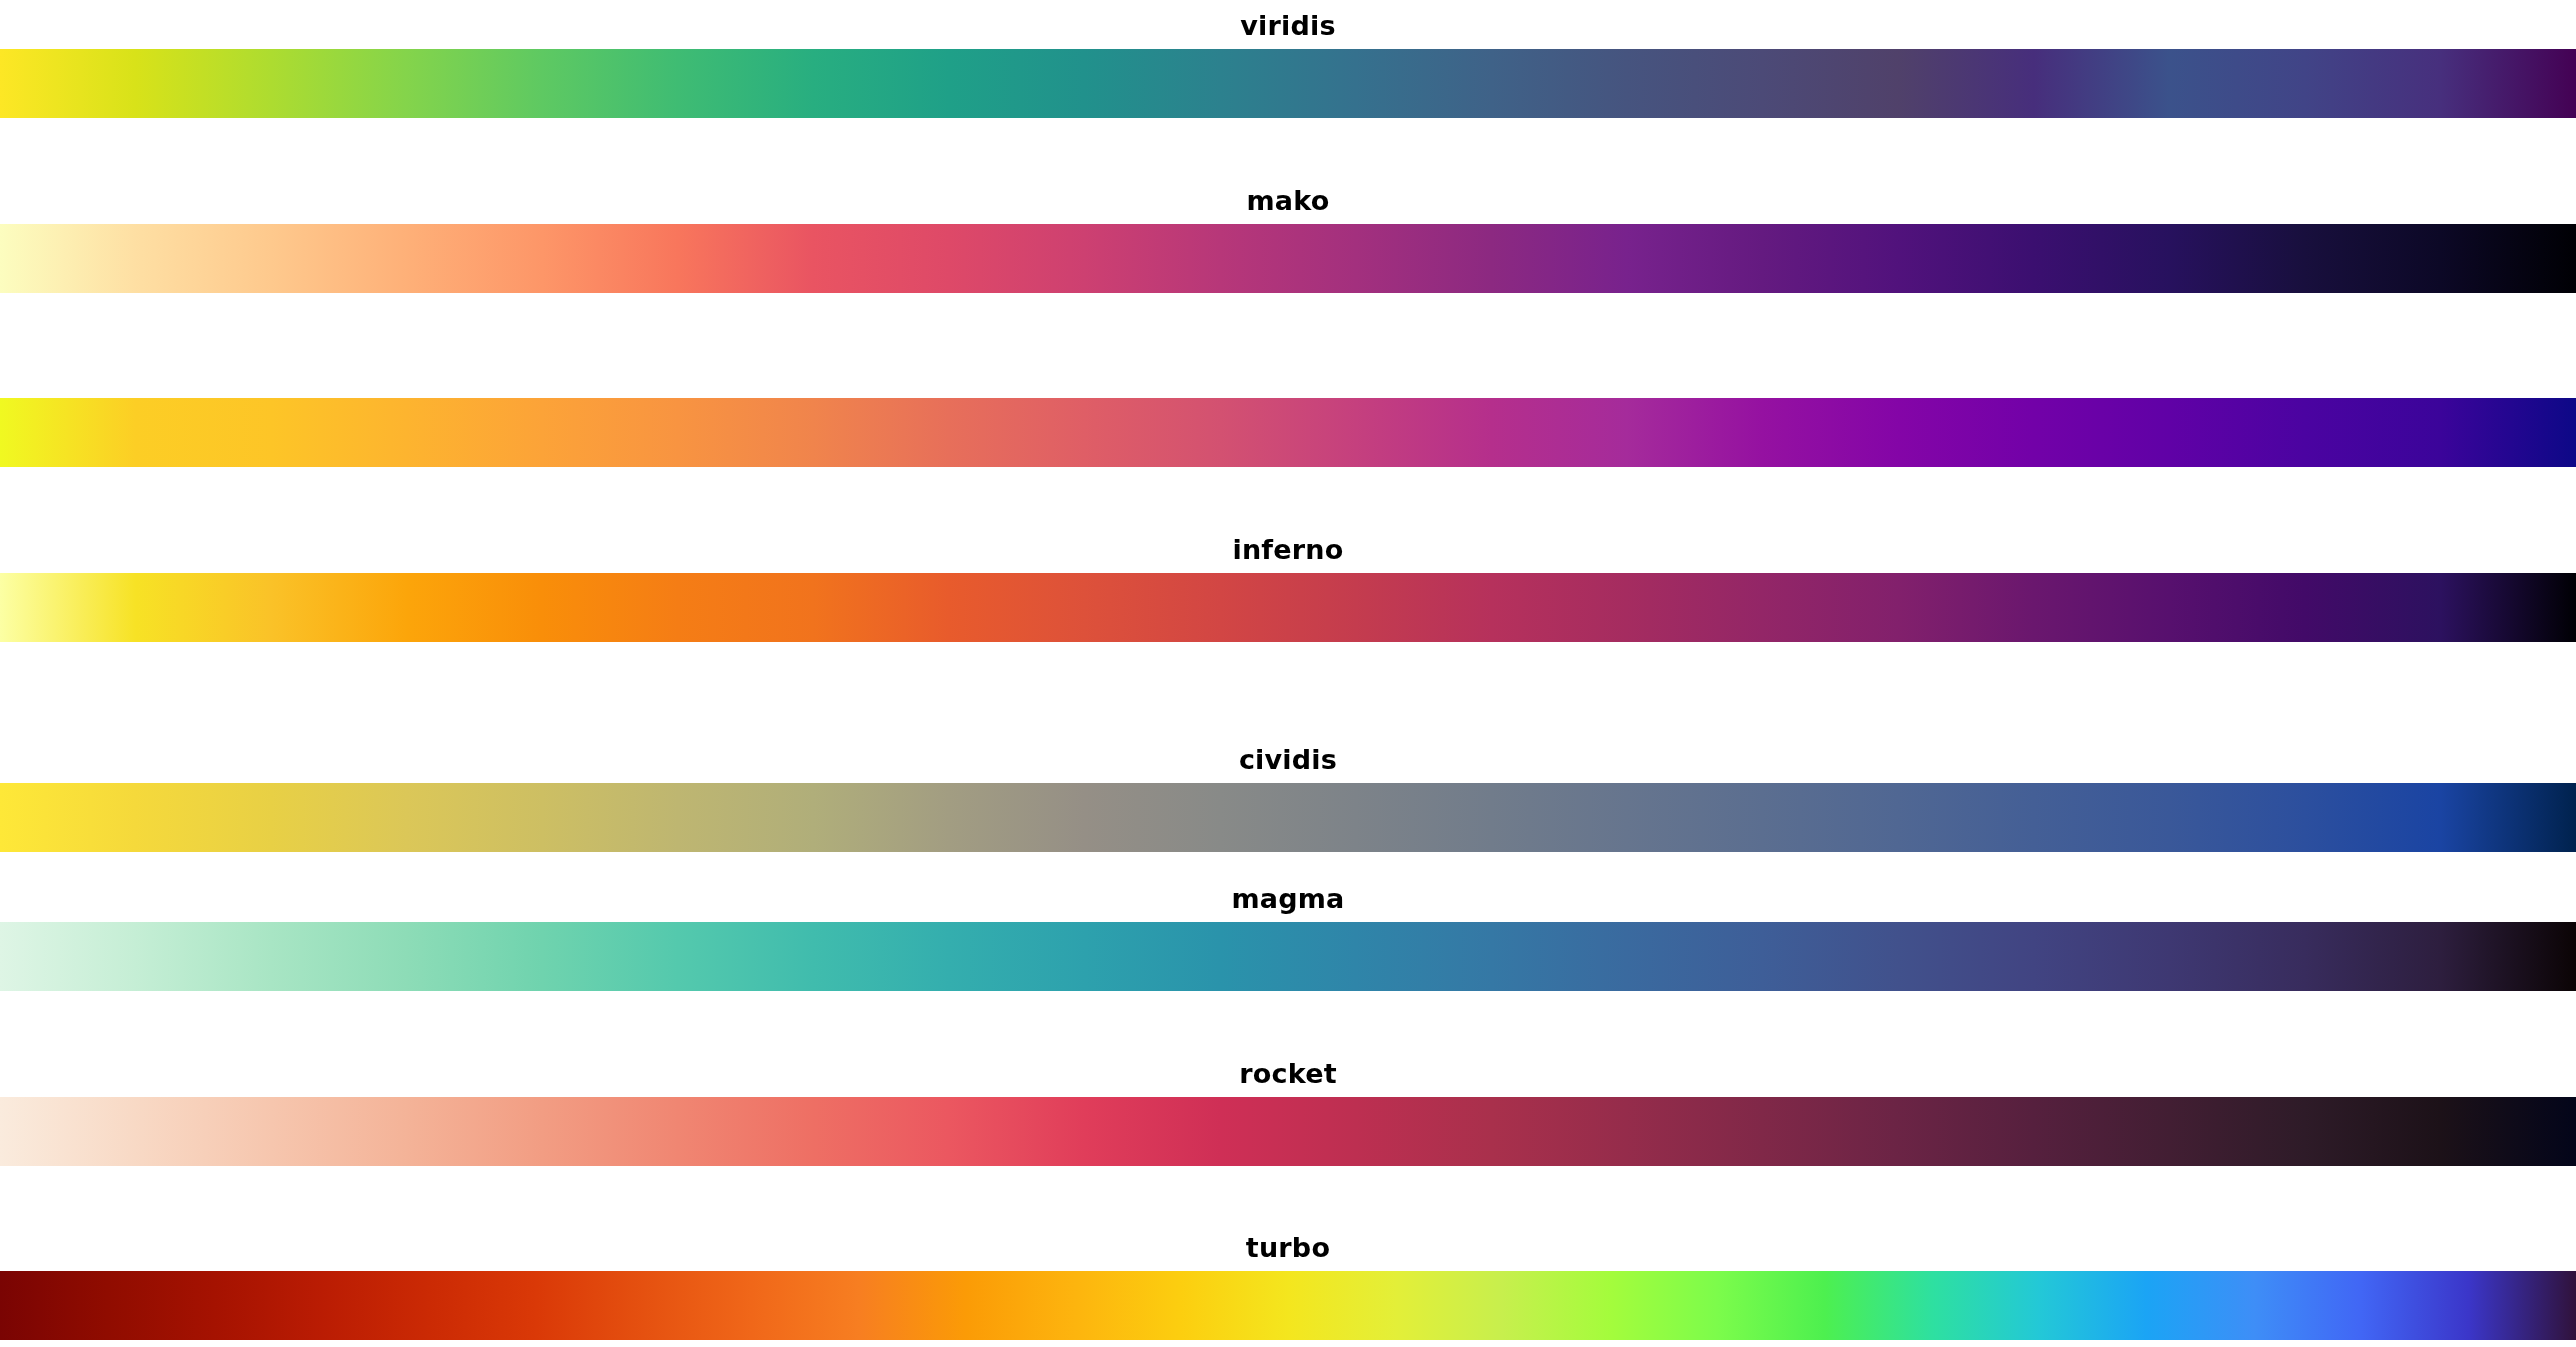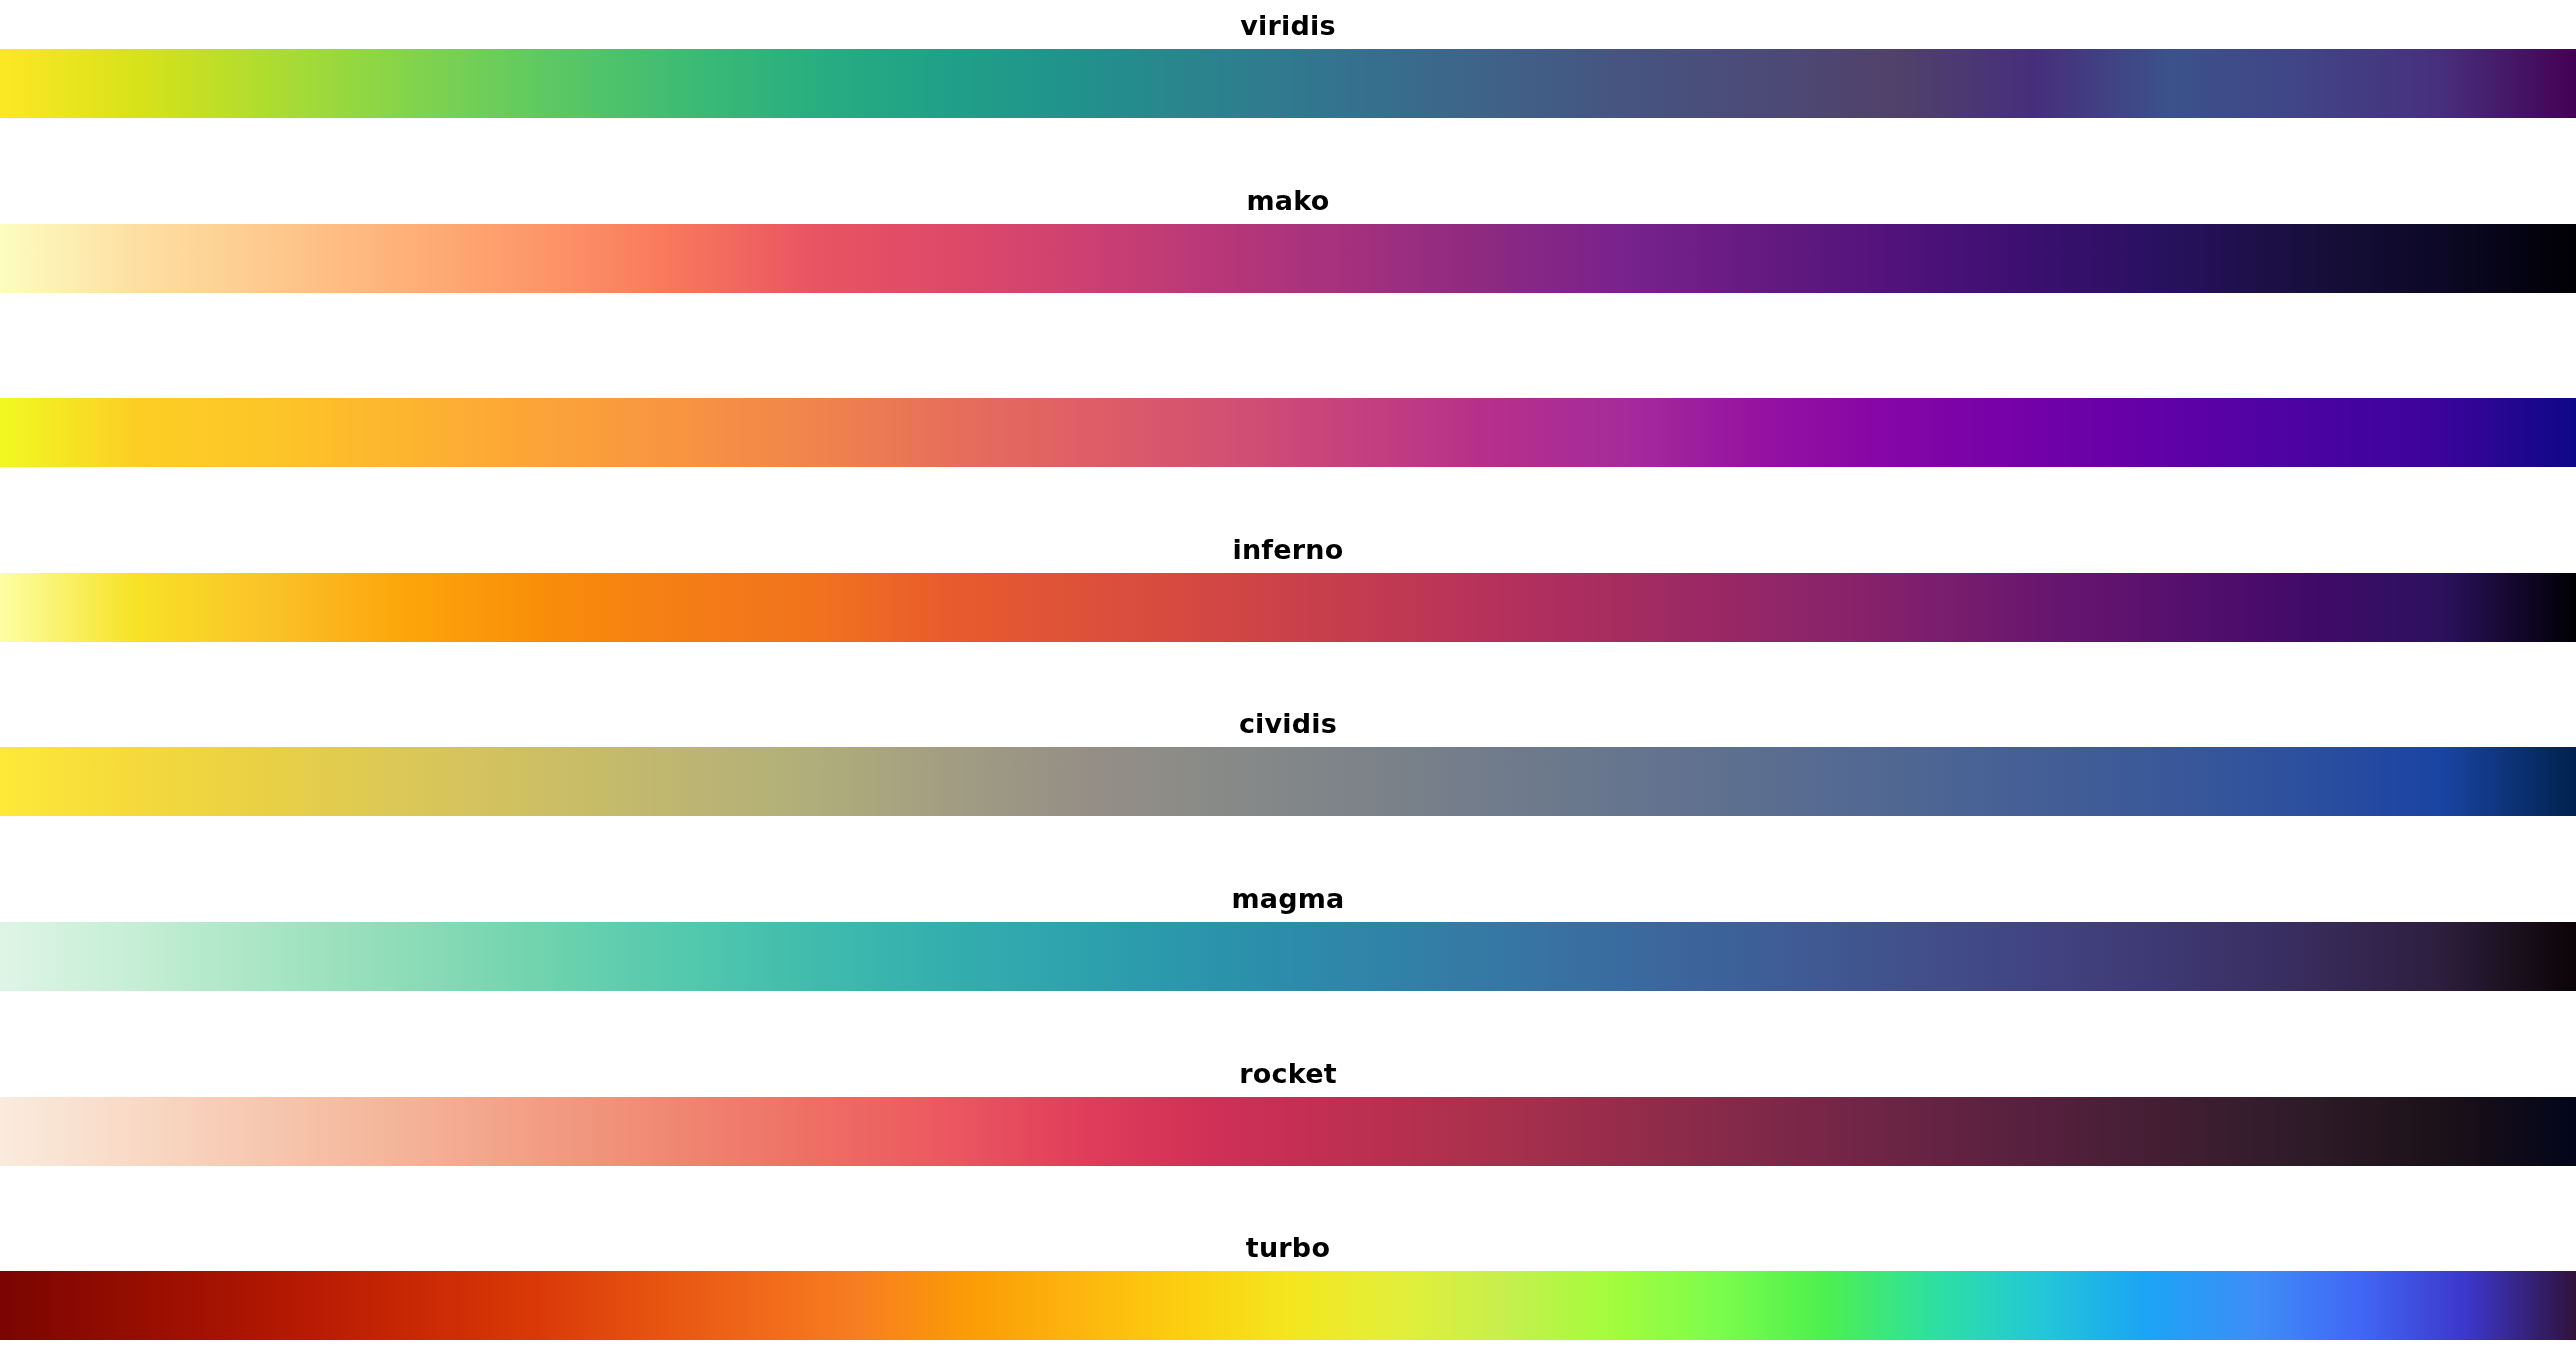--- a/index.html
+++ b/index.html
@@ -46,21 +46,21 @@
     position: absolute;
     left: 0;
     top: 47px;
     width: 2576px;
     height: 69px;
   }
   .row-0 { top: 2px; padding-left: 40px; }
   .row-1 { top: 177px; }
   .row-2 { top: 351px; }
   .row-3 { top: 526px; text-decoration: underline; }
-  .row-4 { top: 700px; }
+  .row-4 { top: 736px; }
   .row-5 { top: 875px; }
   .row-6 { top: 1050px; }
   .row-7 { top: 1224px; }
 </style>
 </head>
 <body>
 
 <div id="colormap-figure">
 
   <div class="colormap-row row-0">

